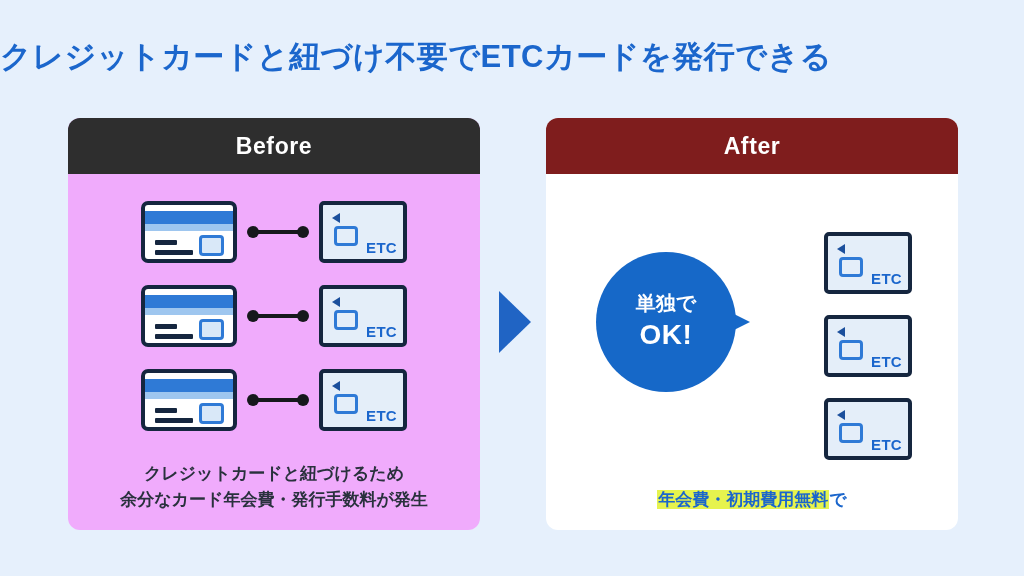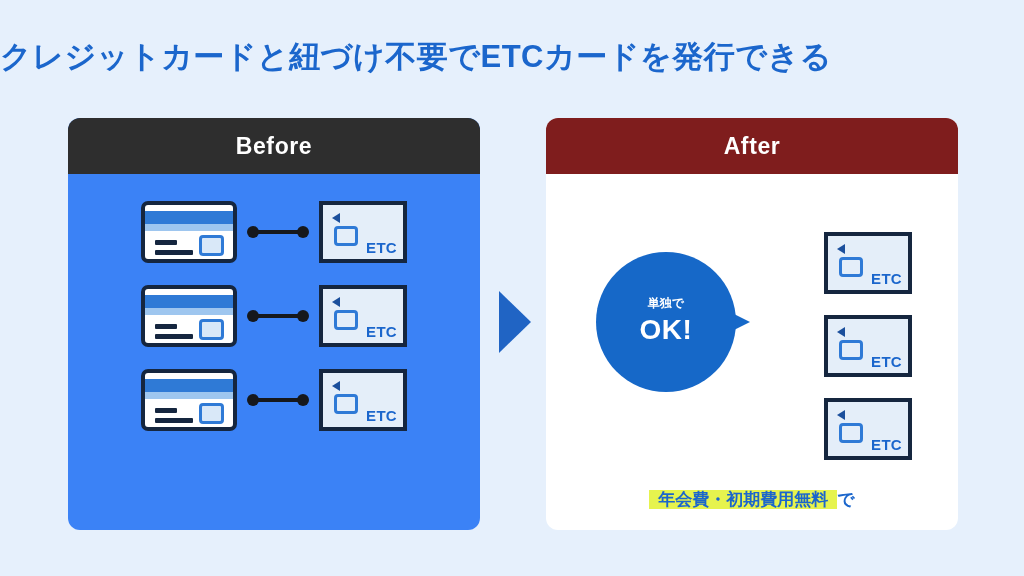--- a/index.html
+++ b/index.html
@@ -33,21 +33,21 @@
   .panel {
     position: absolute;
     top: 118px;
     width: 412px;
     height: 412px;
     border-radius: 12px;
     overflow: hidden;
     display: flex;
     flex-direction: column;
   }
-  .panel-before { left: 68px; background: #3b82f6; }
+  .panel-before { left: 68px; background: #f0abfc; }
   .panel-after  { left: 546px; background: #ffffff; }
 
   .panel-header {
     height: 56px;
     flex: 0 0 56px;
     display: flex;
     align-items: center;
     justify-content: center;
     font-size: 23px;
     font-weight: bold;
@@ -158,21 +158,21 @@
   }
   .connector .dot.left  { left: 0; }
   .connector .dot.right { right: 0; }
 
   
   .etc-card {
     position: relative;
     width: 88px;
     height: 62px;
     border: 4px solid #15263f;
-    border-radius: 0;
+    border-radius: 5px;
     background: #e4eef9;
     box-sizing: border-box;
     flex: 0 0 auto;
   }
   .etc-tri {
     position: absolute;
     left: 9px;
     top: 8px;
     width: 0; height: 0;
     border-top: 5px solid transparent;
@@ -207,21 +207,21 @@
     bottom: 18px;
     text-align: center;
     line-height: 1.5;
     font-size: 17px;
     font-weight: bold;
   }
   .caption-before { color: #29313d; }
   .caption-after  { color: #1b66cc; }
   .hl {
     background: #e6f34e;
-    padding: 0 9px;
+    padding: 0 1px;
   }
 
   
   .arrow {
     position: absolute;
     left: 499px;
     top: 291px;
     width: 0; height: 0;
     border-top: 31px solid transparent;
     border-bottom: 31px solid transparent;
@@ -243,21 +243,21 @@
     height: 140px;
     border-radius: 50%;
     background: #1668c8;
     display: flex;
     flex-direction: column;
     align-items: center;
     justify-content: center;
     color: #ffffff;
     line-height: 1.28;
   }
-  .bubble-l1 { font-size: 12px; font-weight: bold; text-align: center; }
+  .bubble-l1 { font-size: 20px; font-weight: bold; text-align: center; }
   .bubble-l2 { font-size: 28px; font-weight: bold; letter-spacing: 0.5px; }
   .bubble-tail {
     position: absolute;
     left: 122px;
     top: 54px;
     width: 0; height: 0;
     border-top: 16px solid transparent;
     border-bottom: 16px solid transparent;
     border-left: 32px solid #1668c8;
   }
@@ -337,20 +337,24 @@
         </div>
         <div class="etc-card">
           <div class="etc-tri"></div>
           <div class="etc-chip"></div>
           <div class="etc-label">ETC</div>
         </div>
       </div>
 
     </div>
 
+    <div class="caption caption-before">
+      <div>クレジットカードと紐づけるため</div>
+      <div>余分なカード年会費・発行手数料が発生</div>
+    </div>
 
   </div>
 </div>
 
 <div class="arrow"></div>
 
 <div class="panel panel-after">
   <div class="panel-header header-after">
     <span>After</span>
   </div>

